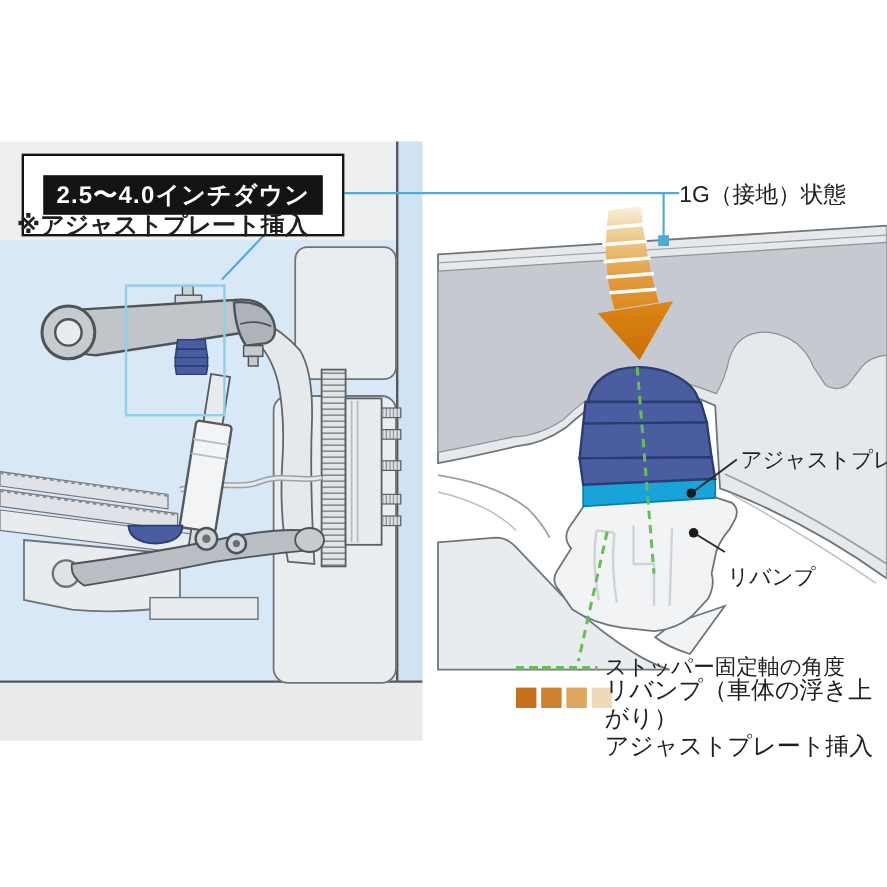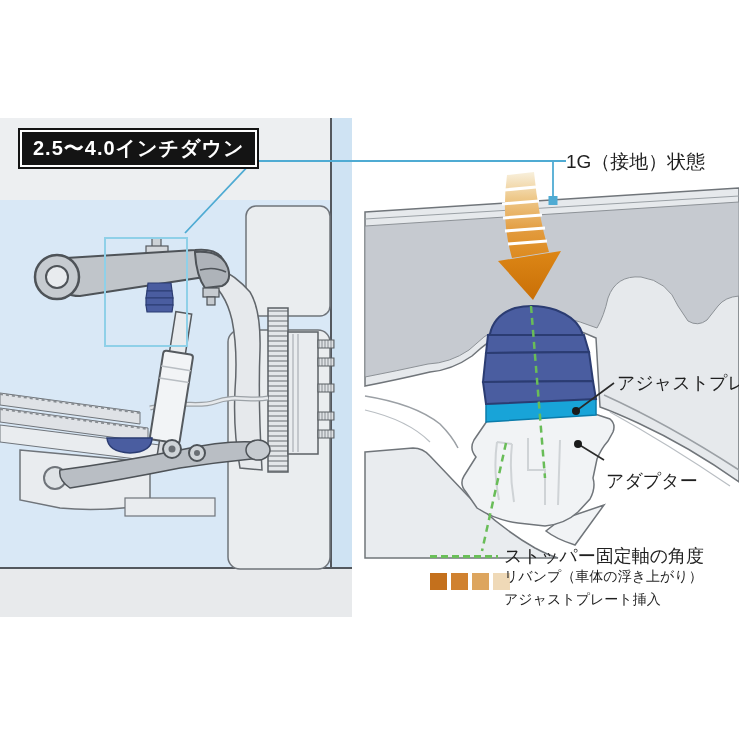--- a/index.html
+++ b/index.html
@@ -1,29 +1,29 @@
 <!DOCTYPE html>
 <html><head>
 <meta charset="utf-8">
 <style>
   html,body{margin:0;padding:0;}
   body{width:739px;height:739px;background:#ffffff;overflow:hidden;
        font-family:"Liberation Sans","DejaVu Sans",sans-serif;}
   #canvas{position:relative;width:739px;height:739px;background:#ffffff;}
   #art{position:absolute;left:0;top:0;}
   .label{position:absolute;white-space:nowrap;color:#1f1f1f;}
-  .badge-outer{position:absolute;left:18px;top:128px;border:2px solid #141414;background:#ffffff;padding:2px;}
+  .badge-outer{position:absolute;left:18px;top:128px;border:2px solid #141414;background:#ffffff;padding:16px;}
   .badge-inner{background:#141414;color:#ffffff;font-size:20px;font-weight:bold;
                padding:3px 11px;letter-spacing:1px;}
   .note{left:14px;top:174px;font-size:20px;font-weight:bold;}
   .cb-1g{left:566px;top:149px;font-size:19px;font-weight:500;}
   .cb-plate{left:617px;top:371px;font-size:18px;font-weight:500;}
   .cb-adapter{left:606px;top:447px;font-size:18px;font-weight:500;line-height:23px;white-space:normal;width:140px;}
   .lg-axis-text{left:504px;top:544px;font-size:18px;font-weight:500;}
-  .lg-rebound-text{left:504px;top:565px;font-size:14px;font-weight:500;line-height:23px;white-space:normal;width:236px;}
+  .lg-rebound-text{left:504px;top:565px;font-size:20px;font-weight:500;line-height:23px;white-space:normal;width:236px;}
   .dash-sample{position:absolute;left:430px;top:555px;width:68px;height:3px;
                background:repeating-linear-gradient(90deg,#6abf59 0 7px,transparent 7px 11px);}
   .grad-squares{position:absolute;left:430px;top:573px;height:17px;}
   .grad-squares span{display:inline-block;width:17px;height:17px;margin-right:4px;vertical-align:top;}
 </style>
 </head>
 <body>
 
 <div id="canvas">
 
@@ -188,28 +188,29 @@
     <circle cx="576" cy="411" r="4" fill="#1a1a1a"></circle>
     <line x1="578" y1="444" x2="604" y2="460" stroke="#2a2a2a" stroke-width="1.6"></line>
     <circle cx="578" cy="444" r="4" fill="#1a1a1a"></circle>
   </g>
 </svg>
 
 <div class="badge-outer">
   <div class="badge-inner">2.5〜4.0インチダウン</div>
 </div>
 
+<div class="label note">※アジャストプレート挿入</div>
 
 <div class="label cb-1g">1G（接地）状態</div>
 
 <div class="label cb-plate">アジャストプレート</div>
 
 <div class="label cb-adapter">
   <br>
-  <span>アダプター</span>
+  <span>リバンプ</span>
 </div>
 
 <div class="dash-sample"></div>
 <div class="label lg-axis-text">ストッパー固定軸の角度</div>
 
 <div class="grad-squares">
   <span style="background: rgb(196, 112, 28);"></span><span style="background: rgb(208, 129, 47);"></span><span style="background: rgb(221, 165, 94);"></span><span style="background: rgb(239, 217, 183);"></span>
 </div>
 <div class="label lg-rebound-text">
   <span>リバンプ（車体の浮き上がり）</span><br>

